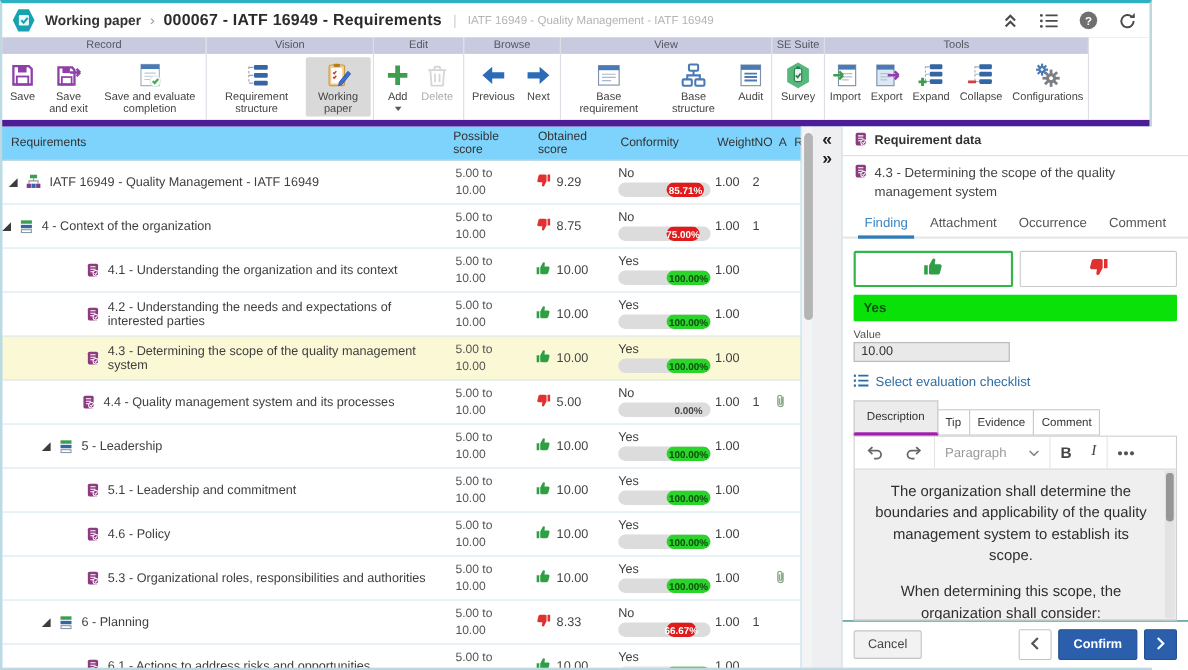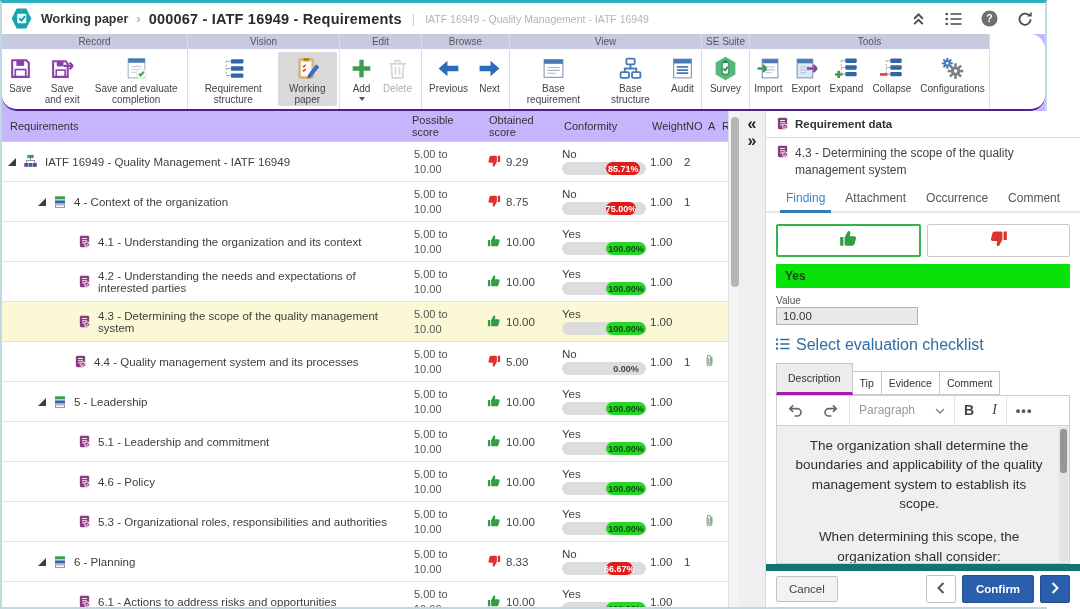--- a/index.html
+++ b/index.html
@@ -1,34 +1,34 @@
 <!DOCTYPE html>
 <html><head>
 <meta charset="utf-8">
 <style>
   * { box-sizing: border-box; margin: 0; padding: 0; }
   html,body { width:1080px; height:609px; overflow:hidden; background:#fff;
     font-family:"Liberation Sans", sans-serif; }
   .app { width:1047px; height:609px; border:2px solid #bfd9de; border-top:3px solid #2eb2c1;
-    display:flex; flex-direction:column; background:#c4b5fd; }
+    display:flex; flex-direction:column; background:#7dd3fc; }
 
   
   .topbar { height:31px; flex:0 0 31px; display:flex; align-items:center; padding:0 12px 0 8px; gap:8px; background:#fff; }
   .logo { width:23px; height:23px; flex:0 0 23px; }
   .crumb { font-size:12.5px; font-weight:bold; color:#333; }
   .crumb-sep { color:#999; font-size:13px; }
   .page-title { font-size:14.5px; font-weight:bold; color:#2b2b2b; letter-spacing:.2px; }
   .title-sep { color:#d0d0d0; font-size:13px; margin:0 2px; }
   .subtitle { font-size:10.5px; color:#b4b4b4; }
   .topbar-spacer { flex:1; }
   .top-icons { display:flex; gap:19px; align-items:center; }
   .top-icons span { display:inline-flex; cursor:pointer; }
 
   
-  .ribbon { flex:0 0 76px; display:flex; border-bottom:2px solid #4c1d95; background:#fff;border-radius:15px; }
+  .ribbon { flex:0 0 76px; display:flex; border-bottom:6px solid #4c1d95; background:#fff; }
   .rgroup { display:flex; flex-direction:column; border-right:1px solid #dddde6; }
   .rgroup-label { height:15px; background:#c8cbe0; color:#55555f; font-size:10px; text-align:center; line-height:15px; }
   .rgroup-body { flex:1; display:flex; align-items:stretch; justify-content:center; padding:3px 2px; gap:1px; }
   .rbtn { display:flex; flex-direction:column; align-items:center; justify-content:flex-start; gap:2px;
     padding:3px 4px 1px; font-size:10px; color:#444; text-align:center; line-height:1.12; cursor:pointer; border-radius:2px; }
   .rbtn .ric { height:26px; display:flex; align-items:center; }
   .rbtn.selected { background:#d9d9d9; }
   .rbtn.disabled { opacity:.45; filter:grayscale(1); cursor:default; }
   .rbtn .dd { width:0; height:0; border-left:3.5px solid transparent; border-right:3.5px solid transparent; border-top:4px solid #555; margin-top:1px; }
   .rfill { flex:1; }
@@ -78,36 +78,36 @@
   .ptabs { display:flex; padding:4px 10px 0; border-bottom:2px solid #e6e6e6; }
   .ptab { padding:7px 10px 6px; font-size:12px; color:#555; cursor:pointer; position:relative; }
   .ptab.active { color:#3b86c4; }
   .ptab.active::after { content:""; position:absolute; left:4px; right:4px; bottom:-2px; height:3px; background:#2e7cb8; }
   .judge { display:flex; gap:6px; padding:11px 10px 4px; }
   .judge-btn { flex:1; height:33px; background:#fff; border:1px solid #c9c9c9; border-radius:2px; display:flex; align-items:center; justify-content:center; cursor:pointer; }
   .judge-btn.selected { border:2px solid #35b44a; }
   .result-bar { margin:3px 10px 0; background:#09e109; color:#0a500a; font-weight:bold; font-size:12px; padding:5px 9px; border-radius:1px; }
   .field-label { font-size:10px; color:#555; margin:7px 10px 1px; }
   .value-input { margin:0 10px; width:142px; height:18px; border:1px solid #b5b5b5; background:#e9e9e9; font-size:11.5px; padding:1px 6px; color:#333; font-family:"Liberation Sans",sans-serif; }
-  .checklist { margin:11px 10px 7px; display:flex; align-items:center; gap:6px; color:#2e6da4; font-size:16px; cursor:pointer; text-decoration:none; }
+  .checklist { margin:11px 10px 7px; display:flex; align-items:center; gap:6px; color:#2e6da4; font-size:12px; cursor:pointer; text-decoration:none; }
   .etabs { display:flex; align-items:flex-end; padding:2px 10px 0; }
   .etab { background:#fff; border:1px solid #c9c9c9; margin-right:-1px; padding:5px 7px; font-size:10.5px; color:#333; cursor:pointer; position:relative; }
   .etab.active { background:#ececec; padding:8px 11px; border-bottom:3px solid #a21caf; z-index:2; }
   .etoolbar { margin:0 10px; border:1px solid #cfcfcf; height:31px; display:flex; align-items:center; font-size:13px; color:#555; background:#fff; }
   .etool { display:flex; align-items:center; justify-content:center; padding:0 9px; height:100%; cursor:pointer; gap:6px; }
   .etool-sep { width:1px; height:100%; background:#e4e4e4; }
   .etool.para { font-size:12px; color:#9a9a9a; min-width:104px; justify-content:space-between; }
   .etool.bold { font-weight:bold; font-size:14px; color:#444; }
   .etool.italic { font-style:italic; font-family:"Liberation Serif",serif; font-size:14px; color:#444; }
   .etool.more { letter-spacing:1px; color:#555; font-weight:bold; }
   .econtent { margin:0 10px; border:1px solid #cfcfcf; border-top:none; background:#efefef; flex:1; min-height:0; overflow:hidden; position:relative; padding:10px 22px 4px 14px; font-size:13.5px; color:#2f2f2f; line-height:1.45; cursor:text; }
   .econtent p { margin-bottom:13px;text-align:center; }
   .esb { position:absolute; top:1px; right:1px; bottom:1px; width:9px; background:#e3e3e3; }
   .esb-thumb { position:absolute; top:2px; left:1px; width:7px; height:44px; background:#969696; border-radius:3px; cursor:pointer; }
-  .panel-footer { flex:0 0 43px; border-top:7px solid #0f766e; display:flex; align-items:center; padding:0 10px; gap:6px; }
+  .panel-footer { flex:0 0 43px; border-top:1px solid #0f766e; display:flex; align-items:center; padding:0 10px; gap:6px; }
   .btn-cancel { background:#f2f2f2; border:1px solid #c3c3c3; border-radius:2px; padding:6px 12px; font-size:11.5px; color:#444; cursor:pointer; font-family:"Liberation Sans",sans-serif; }
   .foot-spacer { flex:1; }
   .btn-navprev { width:30px; height:28px; border:1px solid #c3c3c3; background:#fff; border-radius:2px; color:#555; display:flex; align-items:center; justify-content:center; cursor:pointer; }
   .btn-confirm { background:#2b5fac; border:1px solid #244f90; color:#fff; font-weight:bold; font-size:11.5px; padding:7px 13px; border-radius:2px; cursor:pointer; font-family:"Liberation Sans",sans-serif; }
   .btn-navnext { width:30px; height:28px; background:#2b5fac; border:1px solid #244f90; border-radius:2px; color:#fff; display:flex; align-items:center; justify-content:center; cursor:pointer; }
 </style>
 </head>
 <body>
 
 <div class="app">
@@ -447,21 +447,21 @@
                   <span>85.71%</span>
                 </div>
               </div>
             </div>
             <div class="num-cell">1.00</div>
             <div class="num-cell">2</div>
             <div class="attach-cell"></div>
             <div></div>
           </div>
           <div class="tgrid tb-row">
-            <div class="tree-cell" style="padding-left: 36px;">
+            <div class="tree-cell" style="">
               <span class="caret"></span>
               <span class="tree-ic">
                 <svg viewBox="0 0 14 14" width="14" height="14">
                   <rect x="2" y="1.3" width="10" height="3.1" fill="#3d9e50"></rect>
                   <rect x="2" y="5.4" width="10" height="3.1" fill="#3465a4"></rect>
                   <rect x="2.5" y="9.8" width="9" height="2.6" fill="#fff" stroke="#8c97a5"></rect>
                 </svg>
               </span>
               <span>4 - Context of the organization</span>
             </div>

